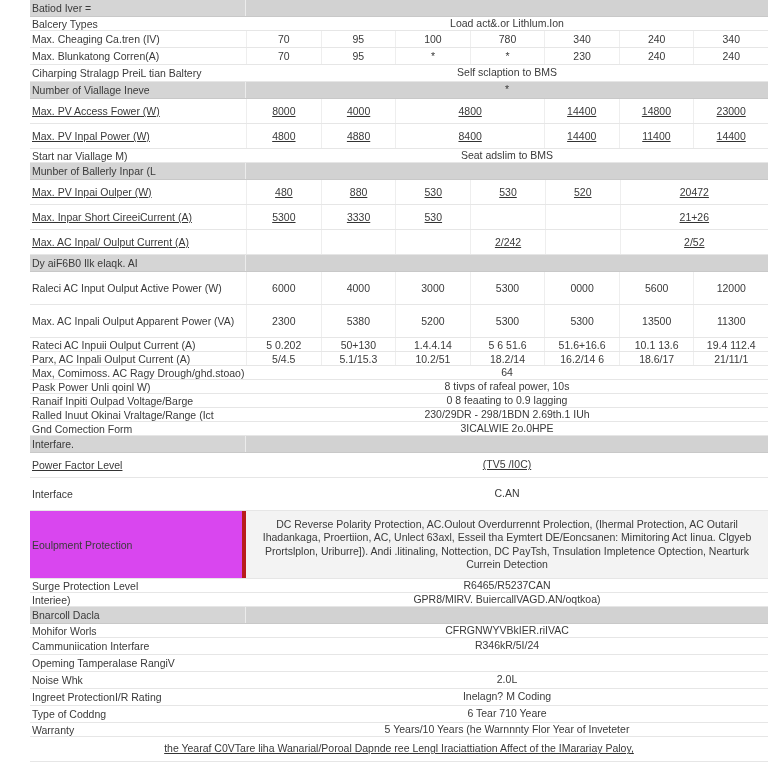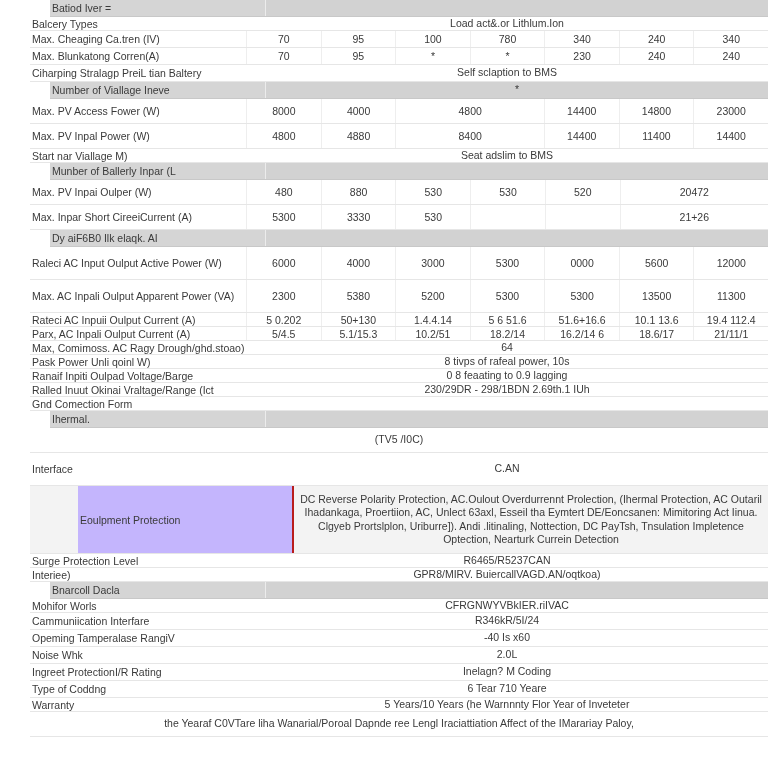--- a/index.html
+++ b/index.html
@@ -7,28 +7,28 @@
          font-family: "Liberation Sans", sans-serif; color: #333; }
   .tbl { position: absolute; left: 30px; top: 0; width: 738px; }
   .row { display: flex; align-items: center; border-bottom: 1px solid #e6e6e6; box-sizing: border-box; }
   .row .lbl { width: 216px; flex: none; font-size: 10.5px; padding-left: 2px; box-sizing: border-box;
               white-space: nowrap; overflow: hidden; color: #3a3a3a; }
   .row .cells { flex: 1; display: flex; align-items: flex-end; height: 100%; }
   .row .c { flex: 1; text-align: center; font-size: 10.5px; color: #3a3a3a; white-space: nowrap;
             border-left: 1px solid #eeeeee; height: 100%; display: flex; align-items: center; justify-content: center; }
   .row .span { flex: 1; text-align: center; font-size: 10.5px; color: #3a3a3a; height: 100%;
                display: flex; align-items: center; justify-content: center; line-height: 1.25; padding: 0 6px; }
-  .row.sec { background: #d5d5d5; border-bottom: 1px solid #c8c8c8; margin-left: 20px; }
+  .row.sec { background: #d5d5d5; border-bottom: 1px solid #c8c8c8; }
   .row.sec .lbl { border-right: 1px solid #ececec; height: 100%; display: flex; align-items: center; }
   .row.sec .cells { background: #d2d2d2; }
   .row.shaded { background: #f3f3f3; }
-  .row.shaded .lbl { background: #c4b5fd; height: 100%; display: flex; align-items: center; border-right: 2px solid #b91c1c; margin-left: 48px; }
+  .row.shaded .lbl { background: #d946ef; height: 100%; display: flex; align-items: center; border-right: 4px solid #b91c1c; }
   .h17 { height: 17px; }
   .h18 { height: 14px; }
-  .h25 { height: 25px; }
+  .h25 { height: 25px; text-decoration: underline; }
   .h22 { height: 33px; }
   .h72 { height: 68px; }
   .w2 { flex: 2 !important; }
 </style>
 </head>
 <body>
 
 <div class="tbl">
 
   <div class="row sec h17">
@@ -126,20 +126,31 @@
     <div class="lbl">Max. Inpar Short CireeiCurrent (A)</div>
     <div class="cells">
       <div class="c">5300</div>
       <div class="c">3330</div>
       <div class="c">530</div>
       <div class="c"></div>
       <div class="c"></div>
       <div class="c w2">21+26</div>
     </div>
   </div>
+  <div class="row h25">
+    <div class="lbl">Max. AC Inpal/ Oulput Current (A)</div>
+    <div class="cells">
+      <div class="c"></div>
+      <div class="c"></div>
+      <div class="c"></div>
+      <div class="c">2/242</div>
+      <div class="c"></div>
+      <div class="c w2">2/52</div>
+    </div>
+  </div>
 
   <div class="row sec h17">
     <div class="lbl">Dy aiF6B0 Ilk elaqk. AI</div>
     <div class="cells"></div>
   </div>
   <div class="row h22">
     <div class="lbl">Raleci AC Input Oulput Active Power (W)</div>
     <div class="cells">
       <div class="c">6000</div>
       <div class="c">4000</div>
@@ -205,27 +216,31 @@
       </div>
   </div>
   <div class="row h18">
     <div class="lbl">Ralled  Inuut Okinai Vraltage/Range (Ict</div>
     <div class="cells">
         <div class="span">230/29DR - 298/1BDN 2.69th.1 IUh</div>
       </div>
   </div>
   <div class="row h18">
     <div class="lbl">Gnd Comection Form</div>
-  </div>
-
-  <div class="row sec h17">
-    <div class="lbl">Ihermal.</div>
-    <div class="cells"></div>
-  </div>
-  <div class="row h25">
+    <div class="cells">
+        <div class="span">3ICALWIE  2o.0HPE</div>
+      </div>
+  </div>
+
+  <div class="row sec h17">
+    <div class="lbl">Interfare.</div>
+    <div class="cells"></div>
+  </div>
+  <div class="row h25">
+    <div class="lbl">Power Factor Level</div>
     <div class="cells">
         <div class="span">(TV5 /I0C)</div>
       </div>
   </div>
   <div class="row h22">
     <div class="lbl">Interface</div>
     <div class="cells">
         <div class="span">C.AN</div>
       </div>
   </div>
@@ -259,23 +274,20 @@
       </div>
   </div>
   <div class="row h17">
     <div class="lbl">Cammuniication Interfare</div>
     <div class="cells">
         <div class="span">R346kR/5I/24</div>
       </div>
   </div>
   <div class="row h17">
     <div class="lbl">Opeming Tamperalase RangiV</div>
-    <div class="cells">
-        <div class="span">-40 Is x60</div>
-      </div>
   </div>
   <div class="row h17">
     <div class="lbl">Noise Whk</div>
     <div class="cells">
         <div class="span">2.0L</div>
       </div>
   </div>
   <div class="row h17">
     <div class="lbl">Ingreet ProtectionI/R Rating</div>
     <div class="cells">

